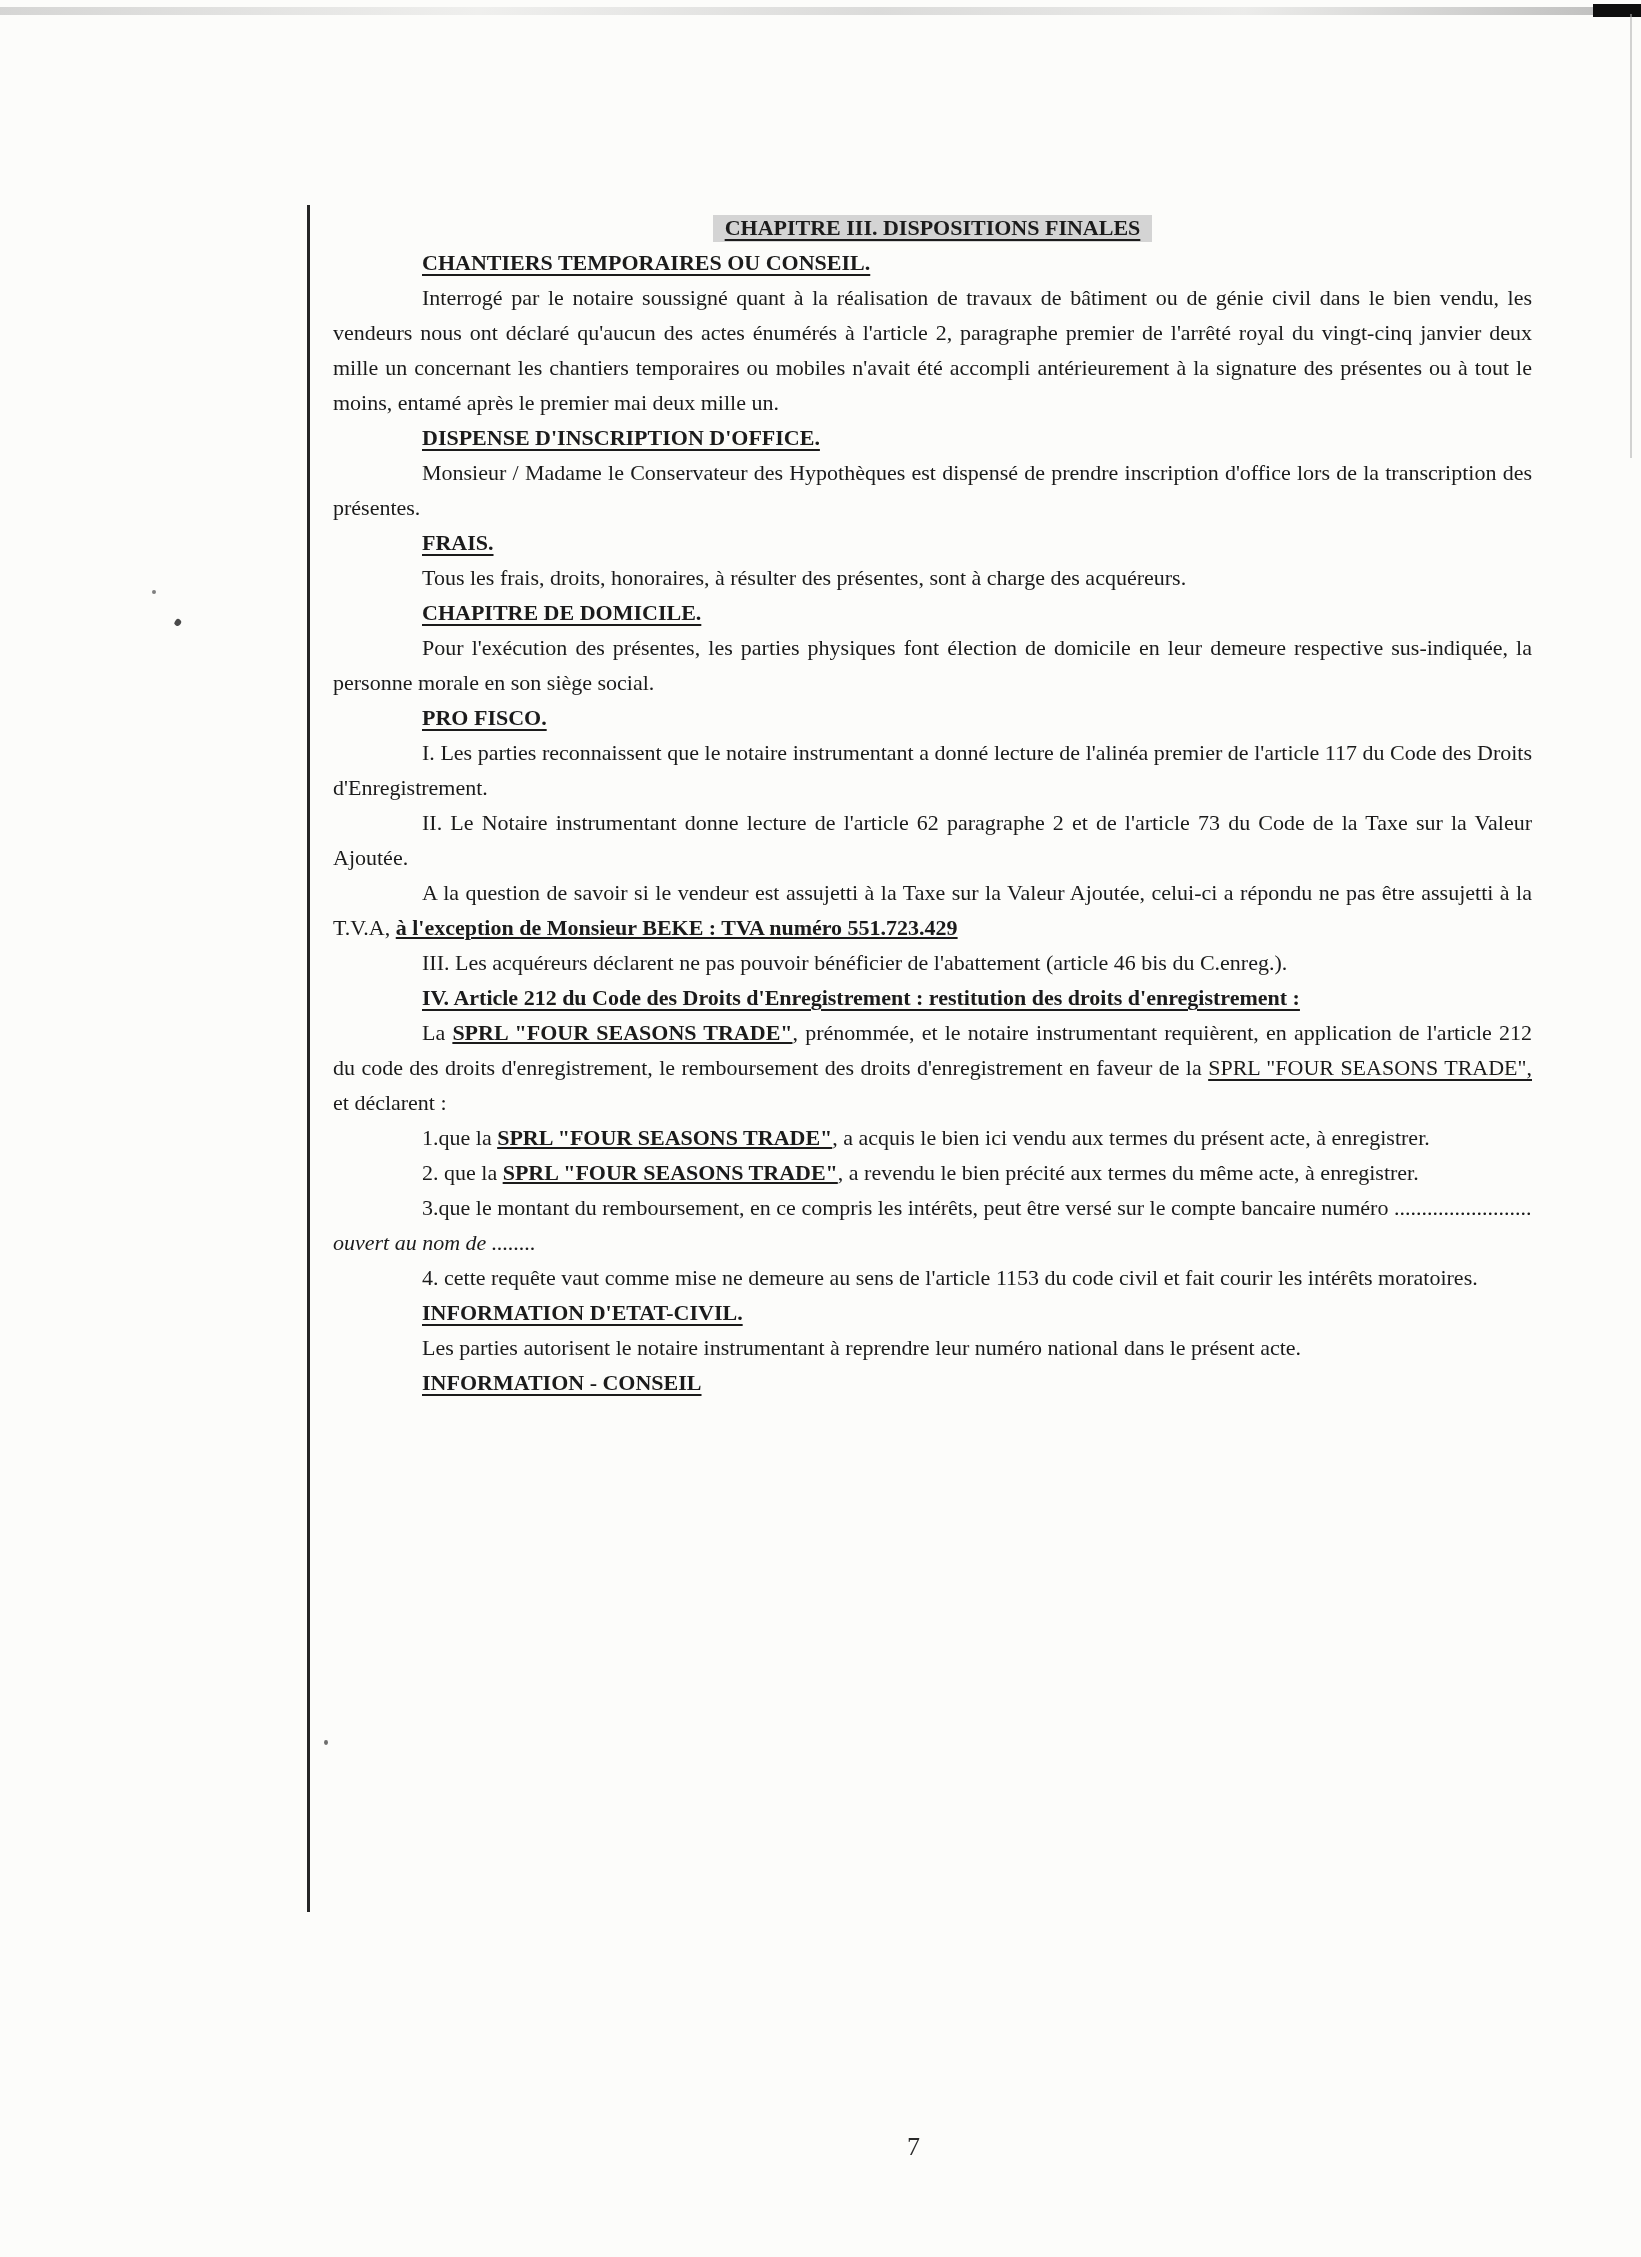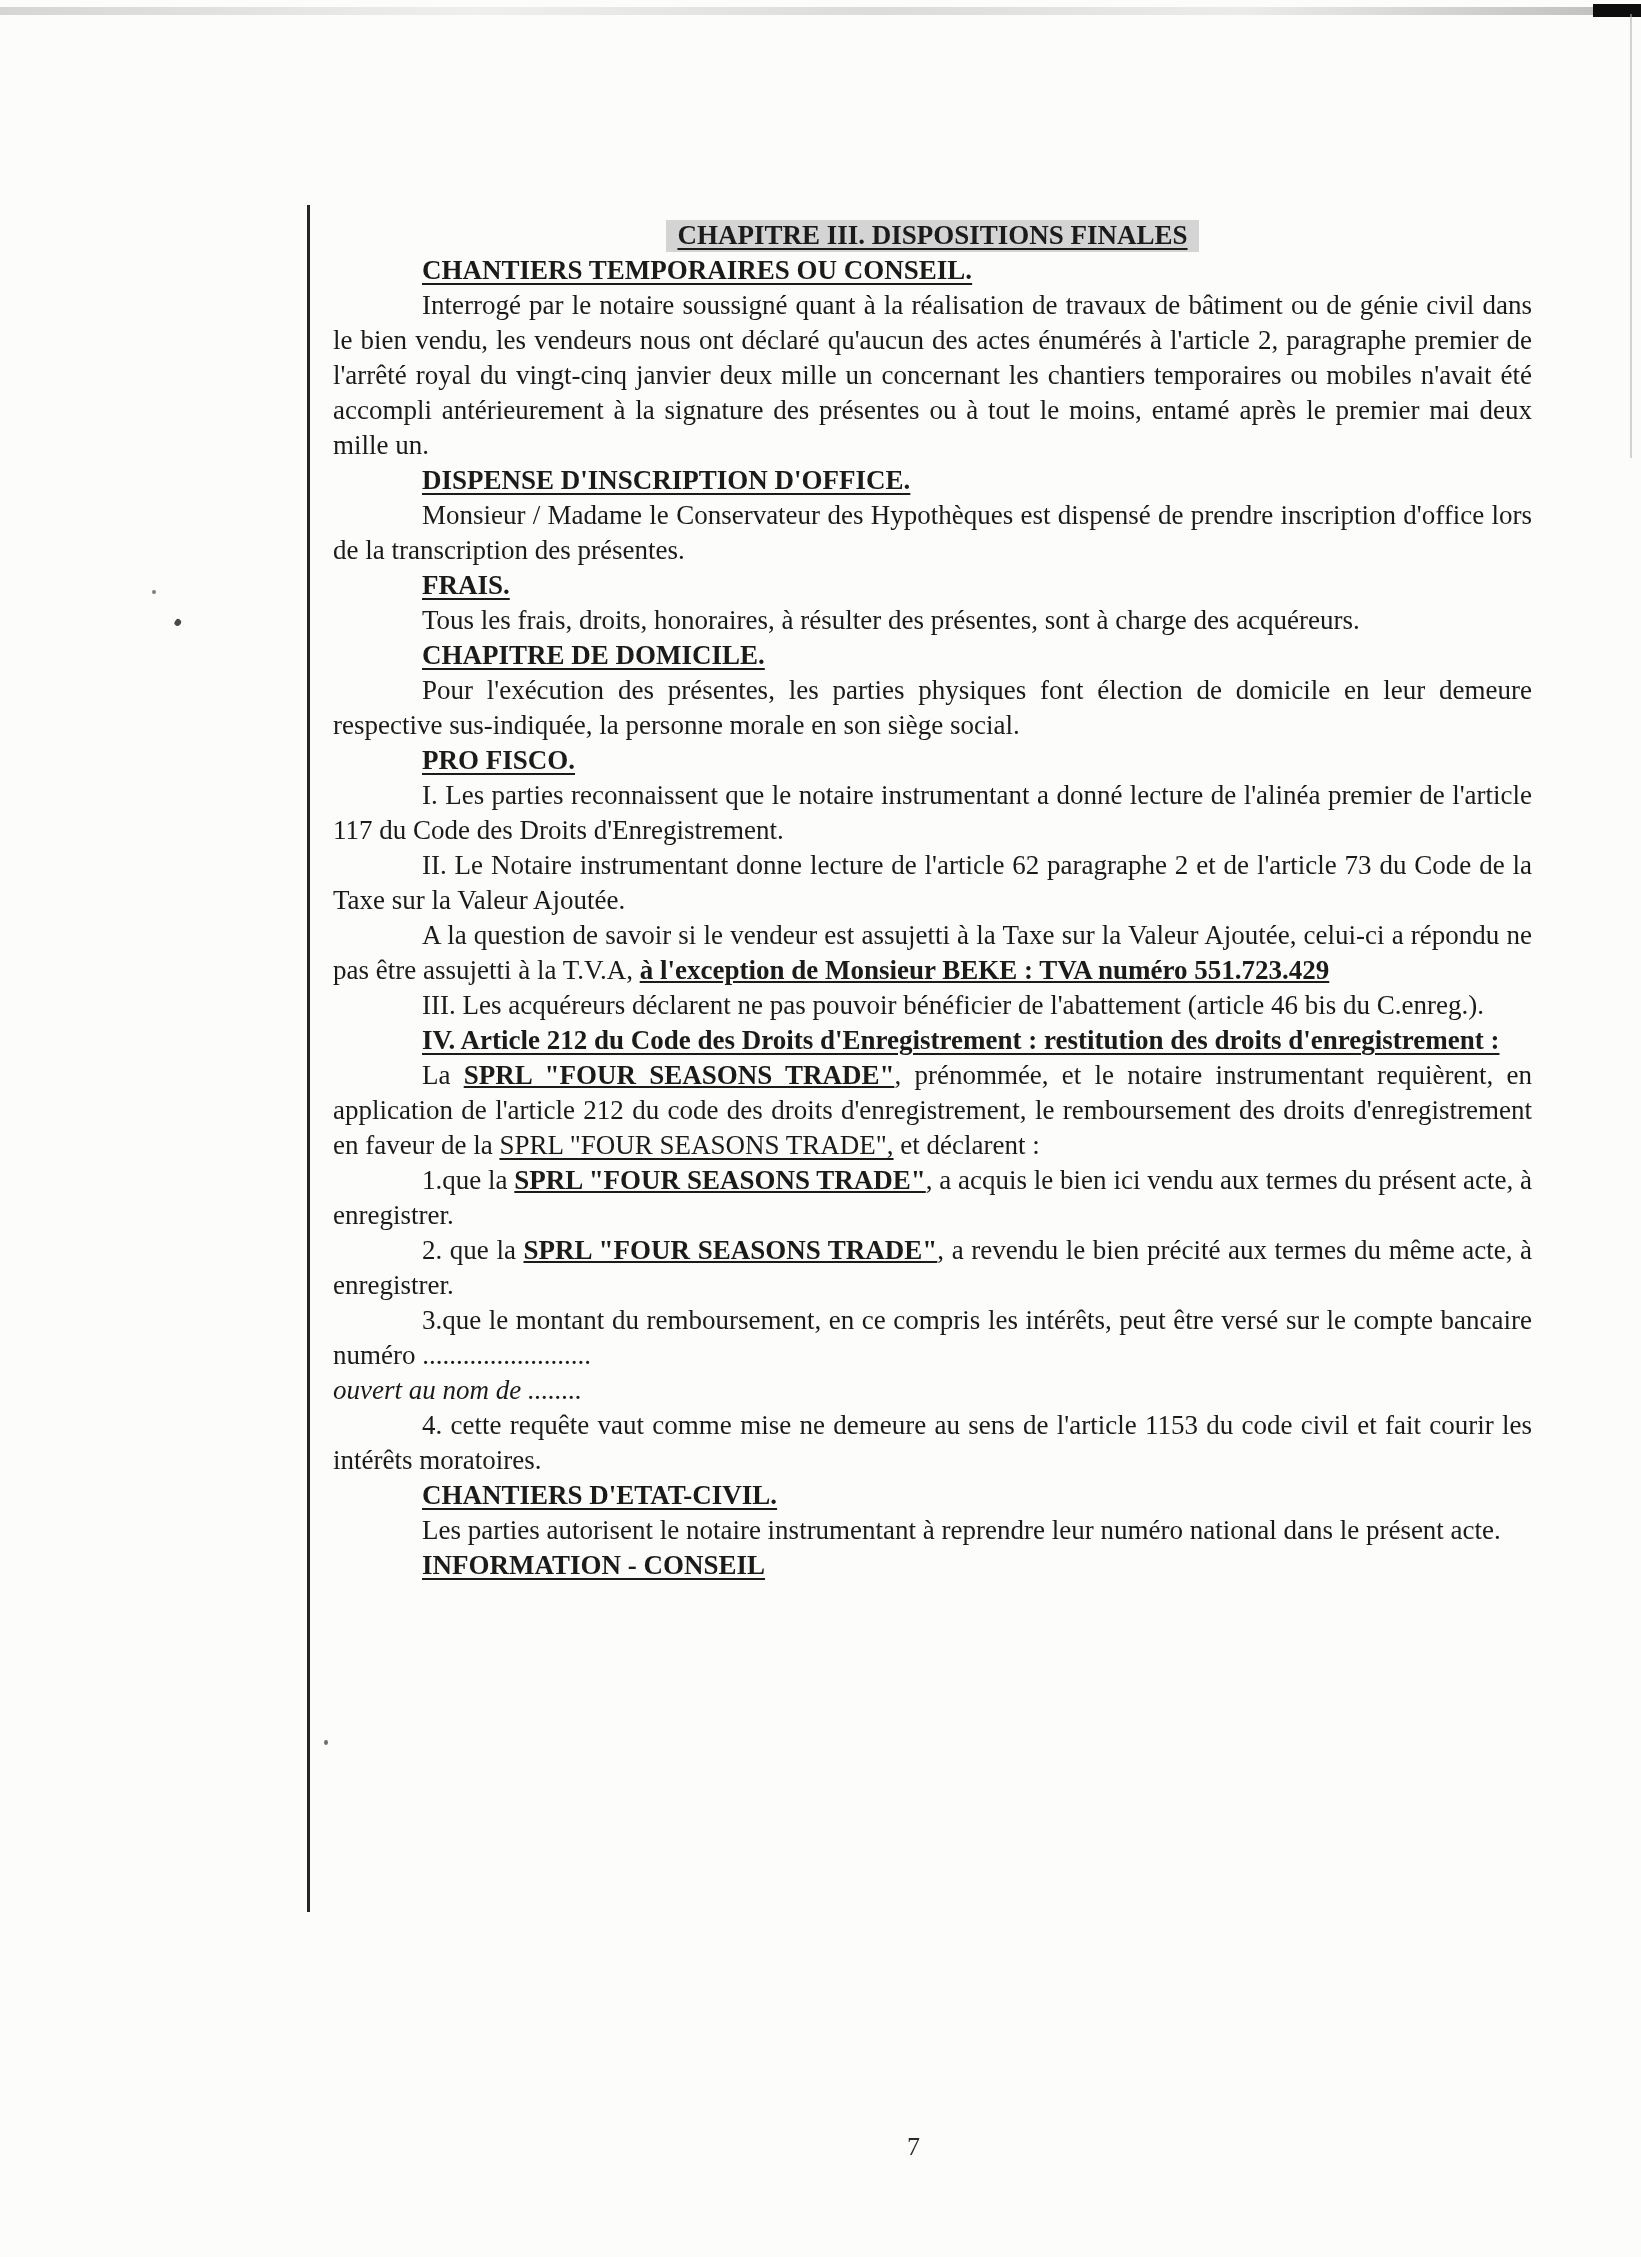--- a/index.html
+++ b/index.html
@@ -33,23 +33,23 @@
     position: absolute; left: 307px; top: 205px; width: 2.9px; height: 1707px;
     background: #262626;
   }
   .speck { position: absolute; background: #4a4a4a; border-radius: 50%; }
   .speck.s1 { left: 175px; top: 619px; width: 5.8px; height: 6.8px; transform: rotate(35deg); border-radius: 40% 60% 60% 40%; }
   .speck.s2 { left: 152px; top: 590px; width: 3.9px; height: 3.9px; opacity: .7; }
   .speck.s3 { left: 324px; top: 1740px; width: 3.9px; height: 4.8px; opacity: .8; }
 
   
   .doc {
-    position: absolute; left: 333px; top: 218px; width: 1199px;
+    position: absolute; left: 333px; top: 210px; width: 1199px;
     font-family: "Liberation Serif", "DejaVu Serif", serif;
-    font-size: 27px; line-height: 35px;
+    font-size: 22px; line-height: 35px;
     color: var(--ink, #1b1b1b);
   }
   .doc p { margin: 0; text-align: justify; text-indent: 89px; }
   .doc p.noindent { text-indent: 0; font-style: italic; }
   .doc p.chapter { text-align: center; text-indent: 0; }
   .doc span.b { font-weight: bold; text-decoration: underline; }
   .doc span.u {
     text-decoration: underline;
     text-decoration-thickness: 2.4px;
     text-underline-offset: 3.9px;
@@ -92,19 +92,19 @@
     <p><span>II. Le Notaire instrumentant donne lecture de l'article 62 paragraphe 2 et de l'article 73 du Code de la Taxe sur la Valeur Ajoutée.</span></p>
     <p><span>A la question de savoir si le vendeur est assujetti à la Taxe sur la Valeur Ajoutée, celui-ci a répondu ne pas être assujetti à la T.V.A, </span><span class="b">à l'exception de  Monsieur BEKE : TVA numéro 551.723.429</span></p>
     <p><span>III. Les acquéreurs déclarent ne pas pouvoir bénéficier de l'abattement (article 46 bis du C.enreg.).</span></p>
     <p><span class="b u">IV. Article 212 du Code des Droits d'Enregistrement : restitution des droits d'enregistrement :</span></p>
     <p><span>La </span><span class="b">SPRL "FOUR SEASONS TRADE"</span><span>, prénommée, et le notaire instrumentant requièrent, en application de l'article 212 du code des droits d'enregistrement, le remboursement des droits d'enregistrement en faveur de la </span><span class="u">SPRL "FOUR SEASONS TRADE",</span><span> et déclarent :</span></p>
     <p><span>1.que la </span><span class="b">SPRL "FOUR SEASONS TRADE"</span><span>, a acquis le bien ici vendu aux termes du présent acte, à enregistrer.</span></p>
     <p><span>2. que la </span><span class="b">SPRL "FOUR SEASONS TRADE"</span><span>, a revendu le bien précité aux termes du même acte, à enregistrer.</span></p>
     <p><span>3.que le montant du remboursement, en ce compris les intérêts, peut être versé sur le compte bancaire numéro .........................</span></p>
     <p class="noindent"><span>ouvert au nom de ........</span></p>
     <p><span>4. cette requête vaut comme mise ne demeure au sens de l'article 1153 du code civil et fait courir les intérêts moratoires.</span></p>
-    <p><span class="b u">CHANTIERS D'ETAT-CIVIL.</span></p>
+    <p><span class="b u">INFORMATION D'ETAT-CIVIL.</span></p>
     <p><span>Les parties autorisent le notaire instrumentant à reprendre leur numéro national dans le présent acte.</span></p>
     <p><span class="b u">INFORMATION - CONSEIL</span></p>
   </div>
 
 <div class="page-number">7</div>
 
 
 </body></html>

